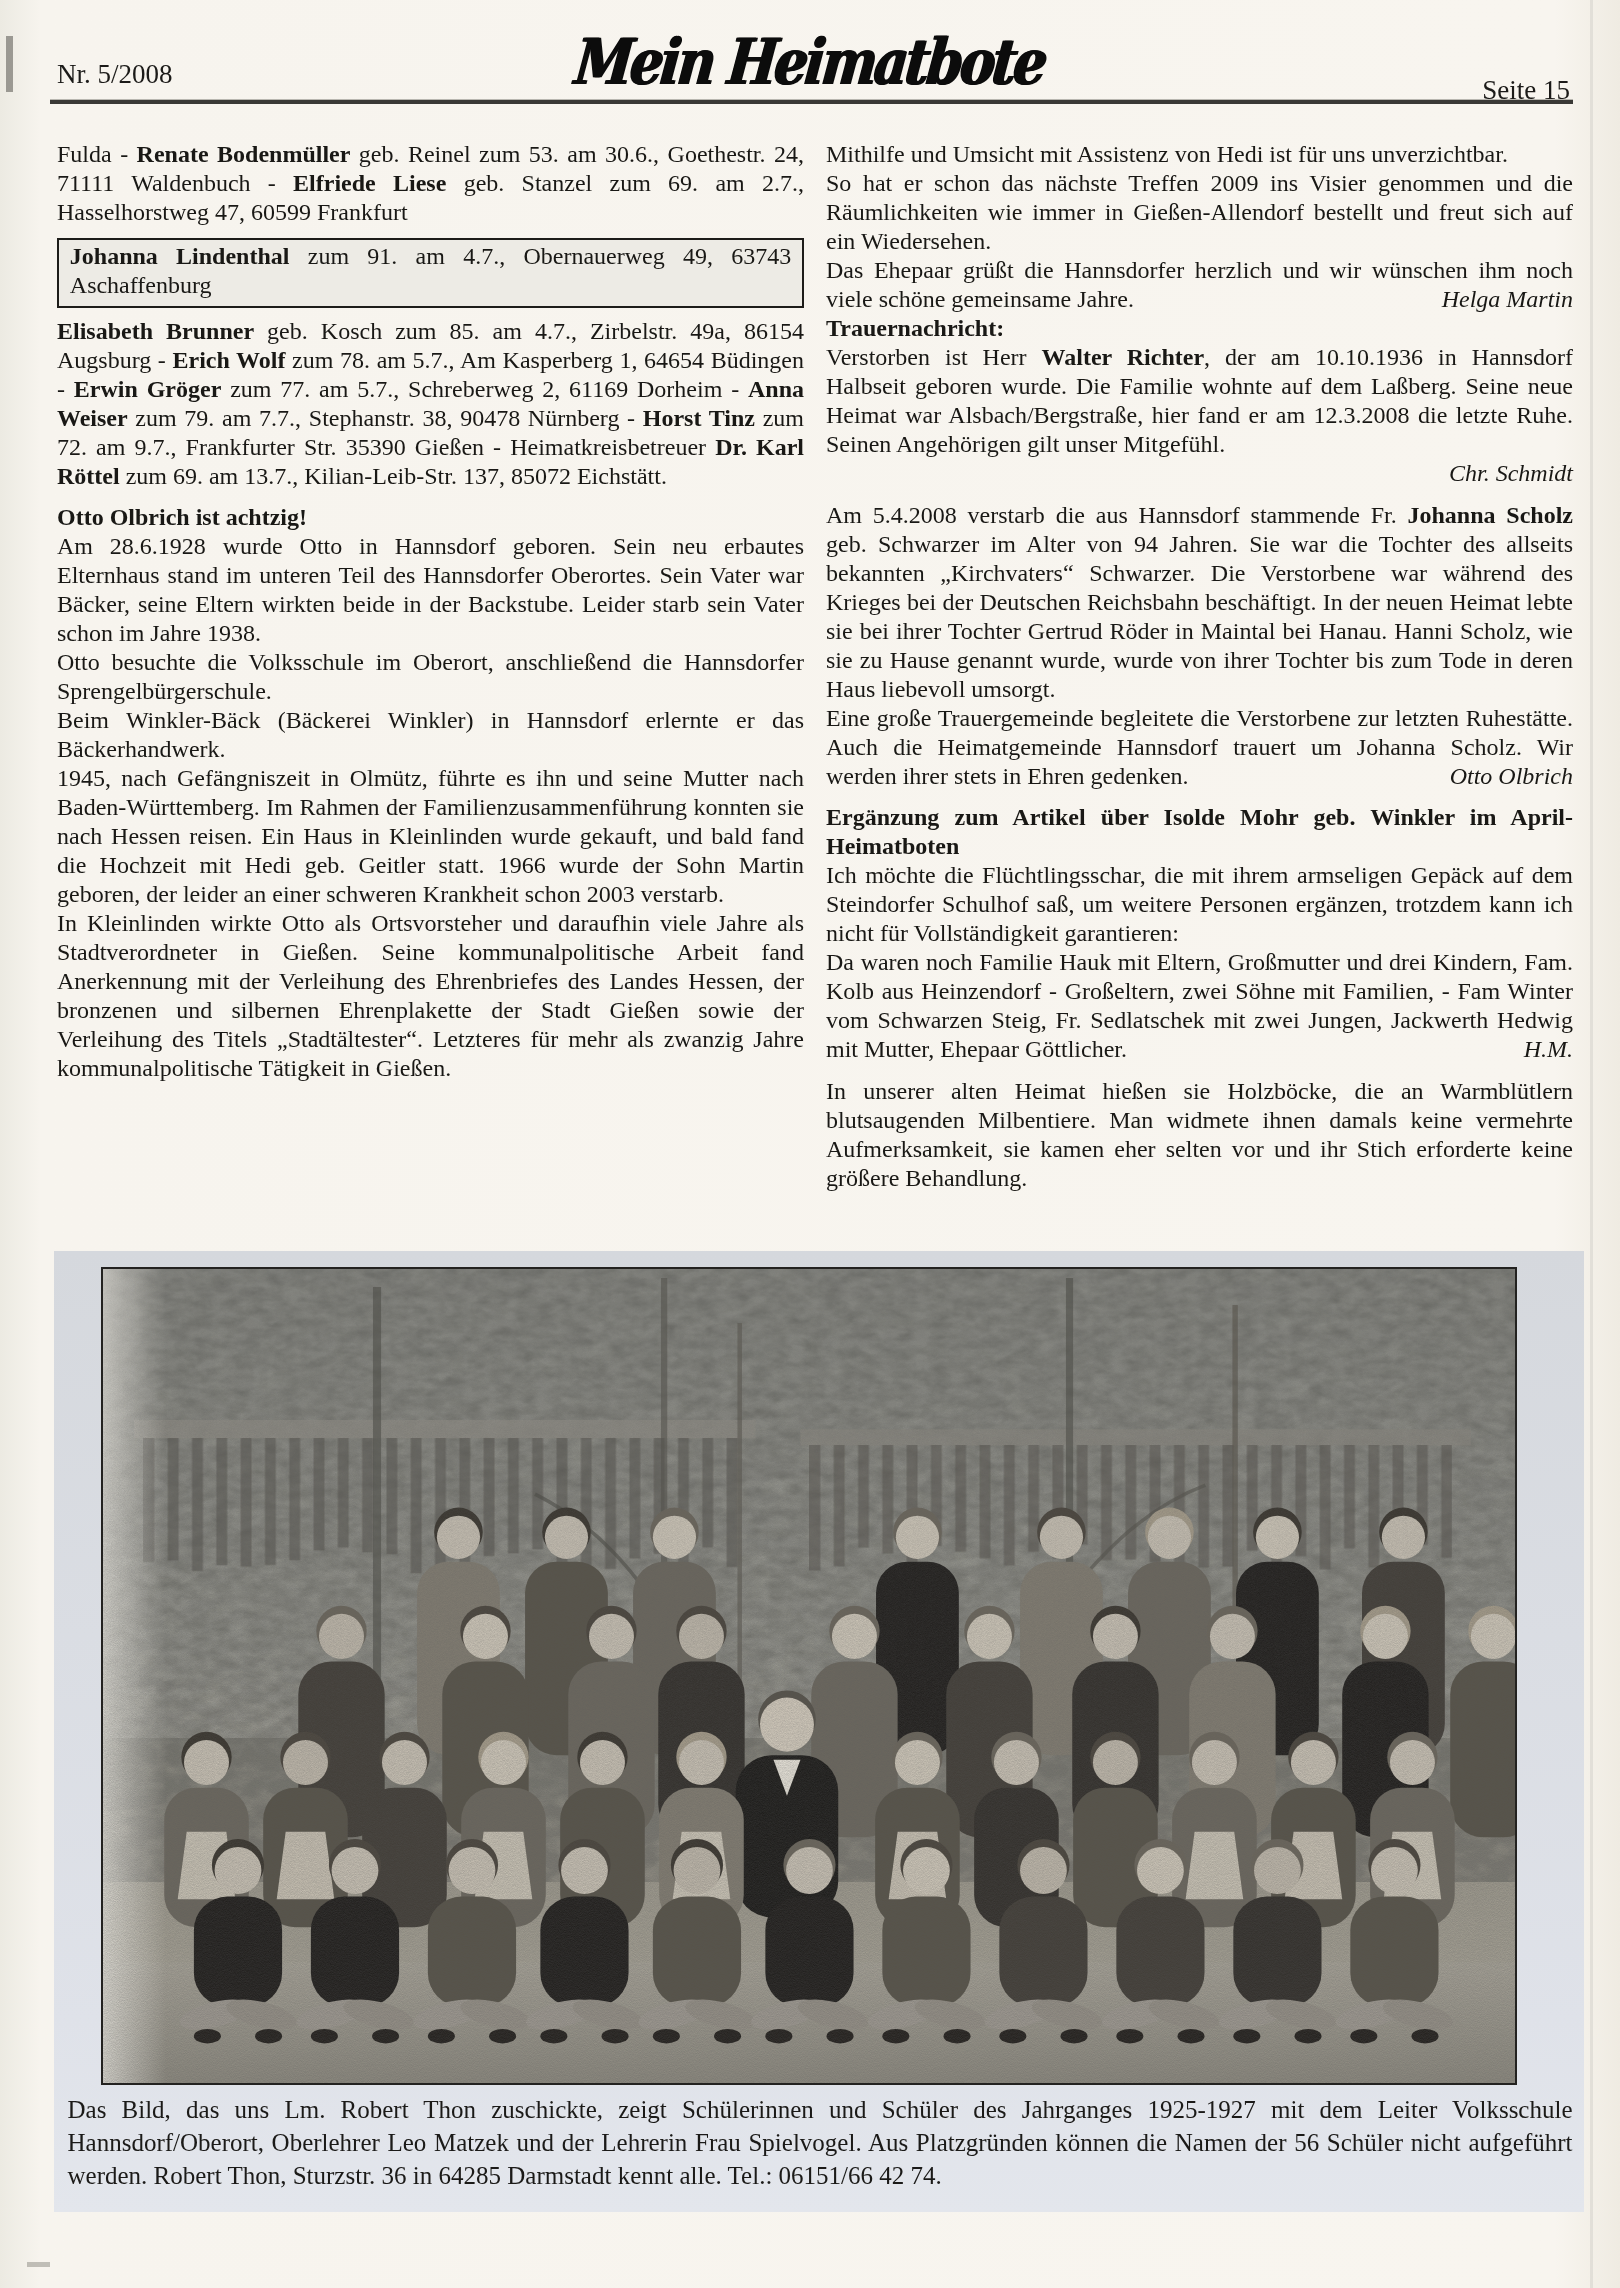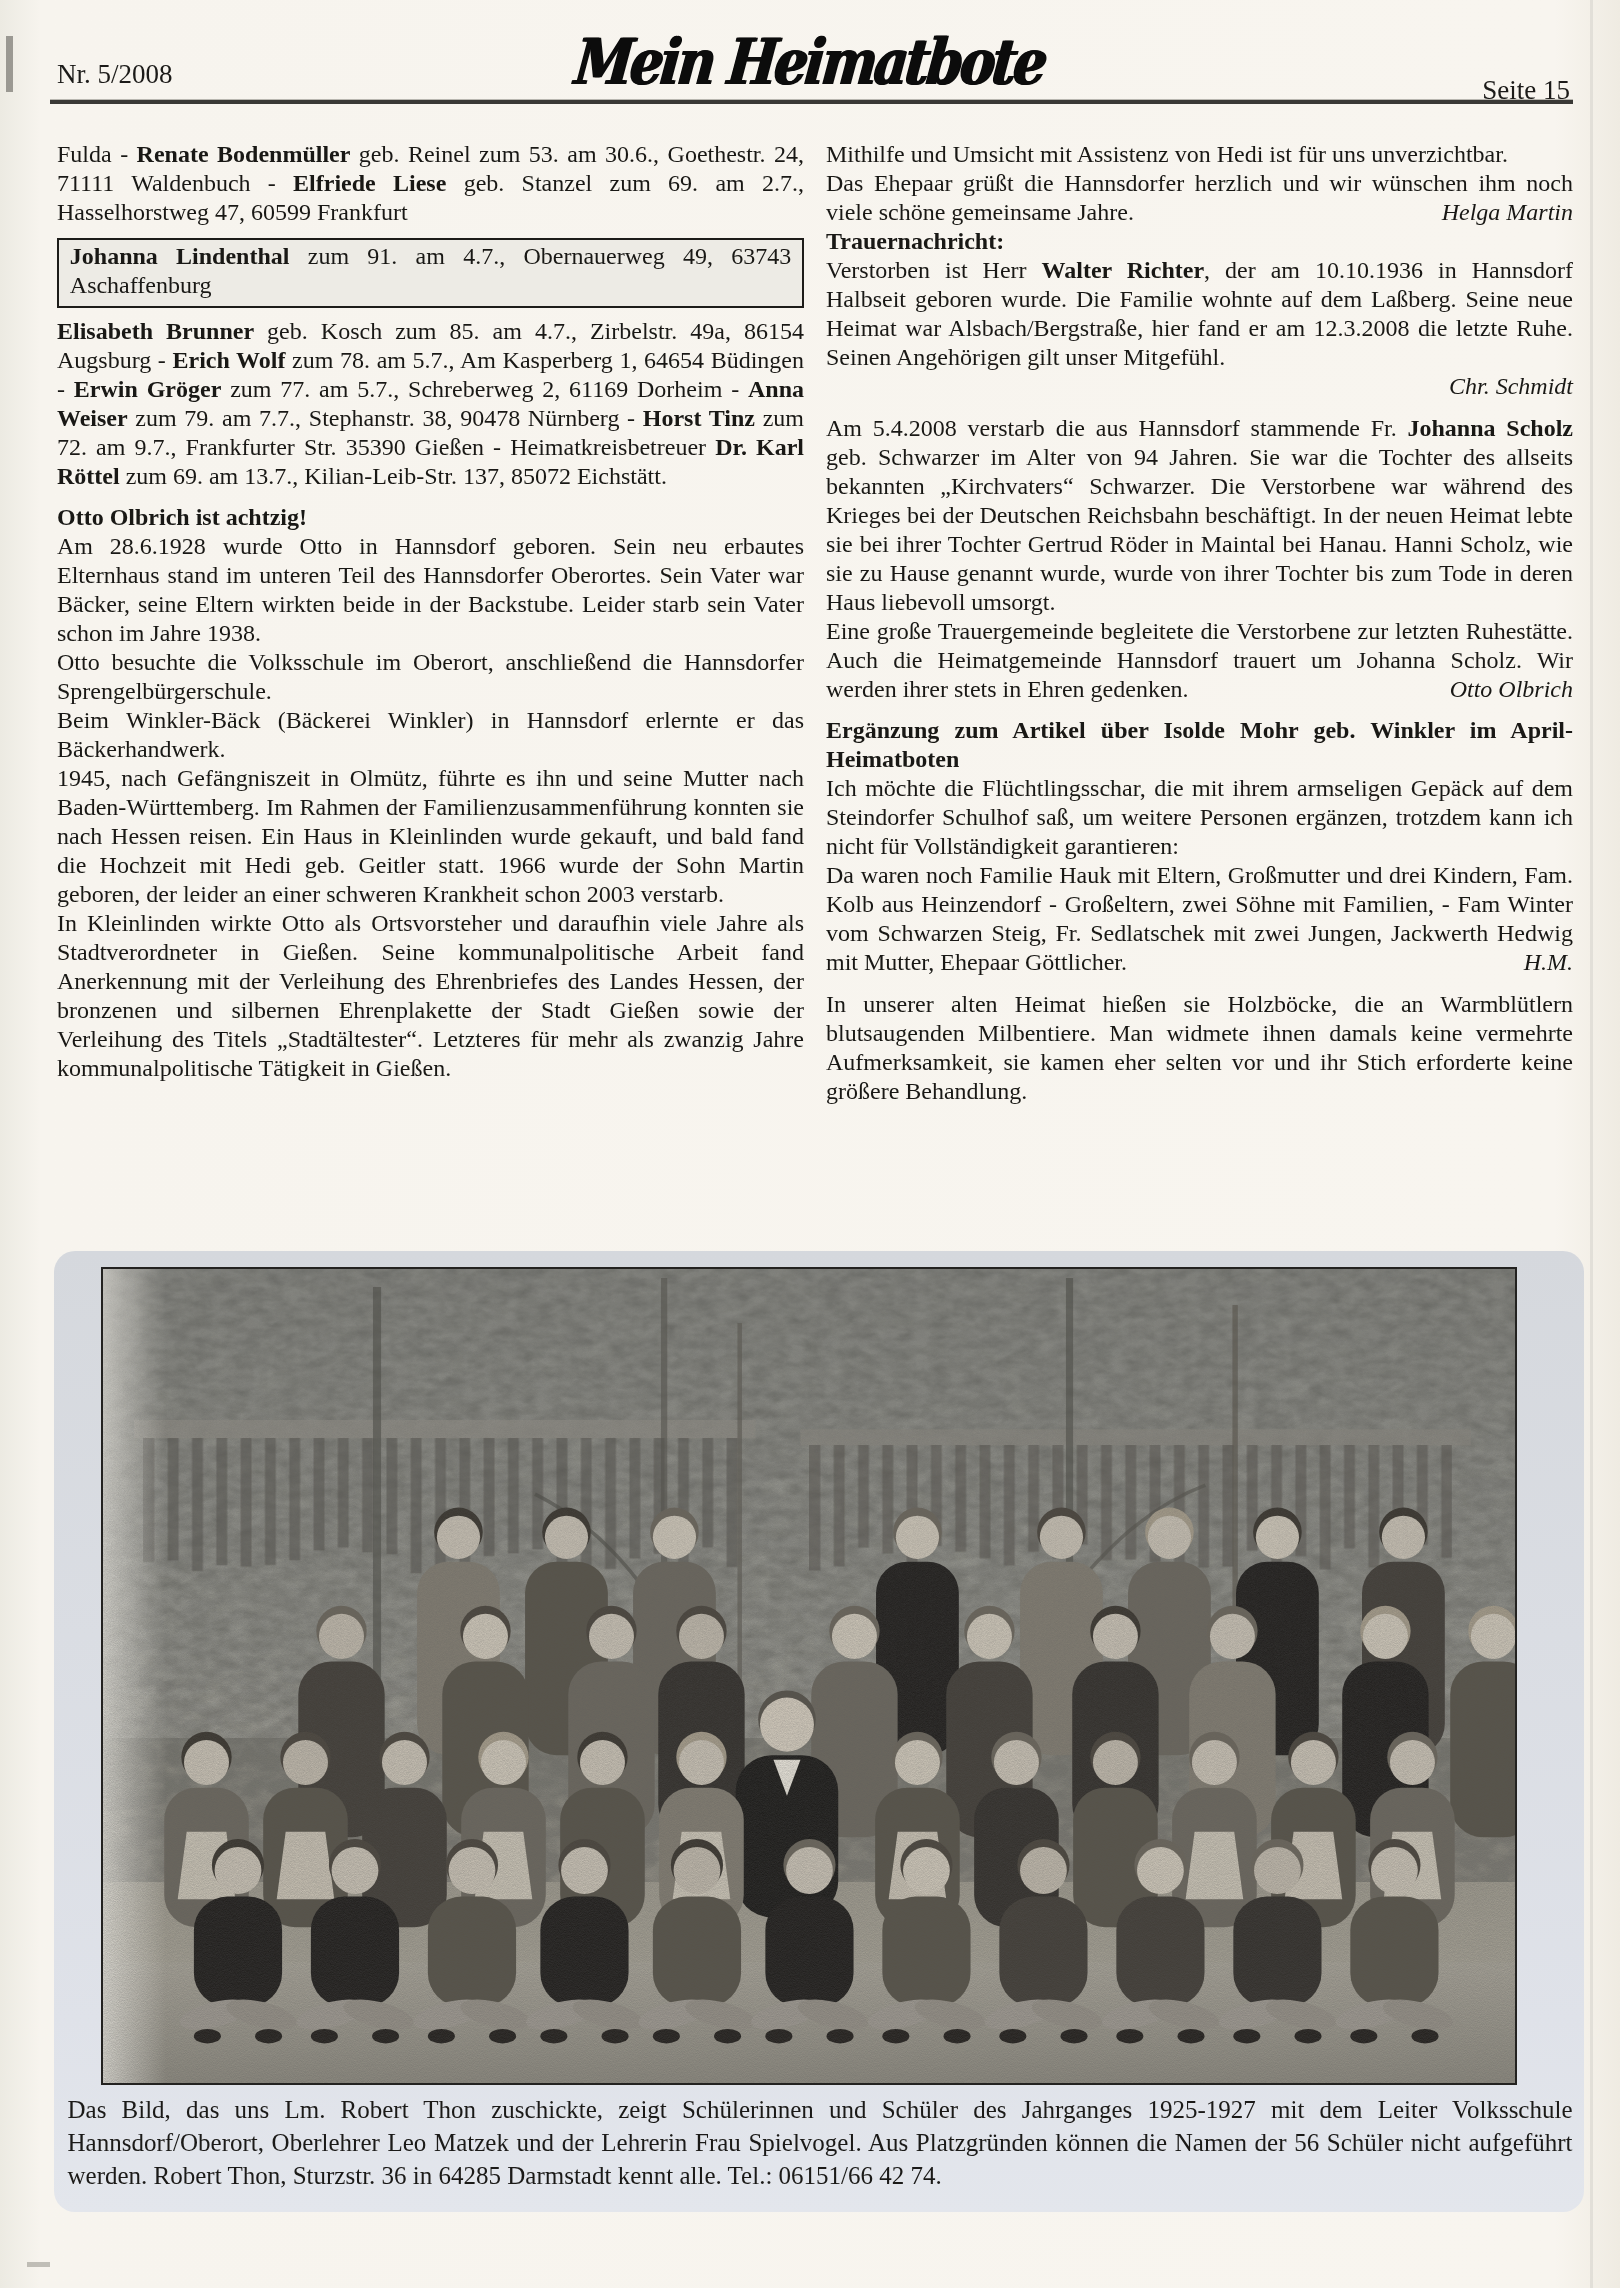--- a/index.html
+++ b/index.html
@@ -24,21 +24,21 @@
   .bt{margin:0;font-size:24px;line-height:29px;text-align:justify;color:#191815;}
   .head{font-weight:bold;}
   .sp{margin-top:12.6px;}
   .ar{text-align:right;}
   .bd{font-weight:bold;margin-top:48px;}
   .it{font-style:italic;}
   .sig{float:right;font-style:italic;}
   .bbox{border:2.7px solid #1d1c19;background:#edebe5;padding:2.7px 10.8px 5.4px;margin:10.8px 0 9px;}
   
   .photo-band{position:absolute;left:54px;top:1251px;width:1530px;height:961px;
-              background:linear-gradient(#d5d8dd,#dfe2e9 80%,#e3e6ec);border-radius:21px;}
+              background:linear-gradient(#d5d8dd,#dfe2e9 80%,#e3e6ec);}
   .photo-frame{position:absolute;left:47px;top:16px;width:1412px;height:814px;
                border:2.7px solid #232220;background:#8c8d87;}
   .photo-frame svg{display:block;width:100%;height:100%;}
   .caption{position:absolute;left:13.5px;top:842px;width:1505px;margin:0;
            font-size:25px;line-height:33px;text-align:justify;color:#1b1a18;}
   
   .mark-left{position:absolute;left:6.3px;top:36px;width:7.2px;height:56px;background:#55544f;opacity:.55;}
   .mark-corner{position:absolute;left:27px;top:2262px;width:23.4px;height:4.5px;background:#8a8880;opacity:.5;}
   .edge-shadow{position:absolute;right:27px;top:0;width:2.7px;height:2288px;background:rgba(110,110,105,.12);}
 </style>
@@ -60,20 +60,21 @@
       <p class="bt"><span class="bd">Elisabeth Brunner</span><span> geb. Kosch zum 85. am 4.7., Zirbelstr. 49a, 86154 Augsburg - </span><span class="bd">Erich Wolf</span><span> zum 78. am 5.7., Am Kasperberg 1, 64654 Büdingen - </span><span class="bd">Erwin Gröger</span><span> zum 77. am 5.7., Schreberweg 2, 61169 Dorheim - </span><span class="bd">Anna Weiser</span><span> zum 79. am 7.7., Stephanstr. 38, 90478 Nürnberg - </span><span class="bd">Horst Tinz</span><span> zum 72. am 9.7., Frankfurter Str. 35390 Gießen - Heimatkreisbetreuer </span><span class="bd">Dr. Karl Röttel</span><span> zum 69. am 13.7., Kilian-Leib-Str. 137, 85072 Eichstätt.</span></p>
       <p class="bt head sp">Otto Olbrich ist achtzig!</p>
       <p class="bt">Am 28.6.1928 wurde Otto in Hannsdorf geboren. Sein neu erbautes Elternhaus stand im unteren Teil des Hannsdorfer Oberortes. Sein Vater war Bäcker, seine Eltern wirkten beide in der Backstube. Leider starb sein Vater schon im Jahre 1938.</p>
       <p class="bt">Otto besuchte die Volksschule im Oberort, anschließend die Hannsdorfer Sprengelbürgerschule.</p>
       <p class="bt">Beim Winkler-Bäck (Bäckerei Winkler) in Hannsdorf erlernte er das Bäckerhandwerk.</p>
       <p class="bt">1945, nach Gefängniszeit in Olmütz, führte es ihn und seine Mutter nach Baden-Württemberg. Im Rahmen der Familienzusammenführung konnten sie nach Hessen reisen. Ein Haus in Kleinlinden wurde gekauft, und bald fand die Hochzeit mit Hedi geb. Geitler statt. 1966 wurde der Sohn Martin geboren, der leider an einer schweren Krankheit schon 2003 verstarb.</p>
       <p class="bt">In Kleinlinden wirkte Otto als Ortsvorsteher und daraufhin viele Jahre als Stadtverordneter in Gießen. Seine kommunalpolitische Arbeit fand Anerkennung mit der Verleihung des Ehrenbriefes des Landes Hessen, der bronzenen und silbernen Ehrenplakette der Stadt Gießen sowie der Verleihung des Titels „Stadtältester“. Letzteres für mehr als zwanzig Jahre kommunalpolitische Tätigkeit in Gießen.</p>
     </div>
   <div class="col right">
       <p class="bt">Mithilfe und Umsicht mit Assistenz von Hedi ist für uns unverzichtbar.</p>
+      <p class="bt">So hat er schon das nächste Treffen 2009 ins Visier genommen und die Räumlichkeiten wie immer in Gießen-Allendorf bestellt und freut sich auf ein Wiedersehen.</p>
       <p class="bt">Das Ehepaar grüßt die Hannsdorfer herzlich und wir wünschen ihm noch viele schöne gemeinsame Jahre.<span class="sig">Helga Martin</span></p>
       <p class="bt head">Trauernachricht:</p>
       <p class="bt">Verstorben ist Herr <span class="bd">Walter Richter</span><span>, der am 10.10.1936 in Hannsdorf Halbseit geboren wurde. Die Familie wohnte auf dem Laßberg. Seine neue Heimat war Alsbach/Bergstraße, hier fand er am 12.3.2008 die letzte Ruhe. Seinen Angehörigen gilt unser Mitgefühl.</span></p>
       <p class="bt ar"><span class="it">Chr. Schmidt</span></p>
       <p class="bt sp">Am 5.4.2008 verstarb die aus Hannsdorf stammende Fr. <span class="bd">Johanna Scholz</span><span> geb. Schwarzer im Alter von 94 Jahren. Sie war die Tochter des allseits bekannten „Kirchvaters“ Schwarzer. Die Verstorbene war während des Krieges bei der Deutschen Reichsbahn beschäftigt. In der neuen Heimat lebte sie bei ihrer Tochter Gertrud Röder in Maintal bei Hanau. Hanni Scholz, wie sie zu Hause genannt wurde, wurde von ihrer Tochter bis zum Tode in deren Haus liebevoll umsorgt.</span></p>
       <p class="bt">Eine große Trauergemeinde begleitete die Verstorbene zur letzten Ruhestätte. Auch die Heimatgemeinde Hannsdorf trauert um Johanna Scholz. Wir werden ihrer stets in Ehren gedenken.<span class="sig">Otto Olbrich</span></p>
       <p class="bt head sp">Ergänzung zum Artikel über Isolde Mohr geb. Winkler im April-Heimatboten</p>
       <p class="bt">Ich möchte die Flüchtlingsschar, die mit ihrem armseligen Gepäck auf dem Steindorfer Schulhof saß, um weitere Personen ergänzen, trotzdem kann ich nicht für Vollständigkeit garantieren:</p>
       <p class="bt">Da waren noch Familie Hauk mit Eltern, Großmutter und drei Kindern, Fam. Kolb aus Heinzendorf - Großeltern, zwei Söhne mit Familien, - Fam Winter vom Schwarzen Steig, Fr. Sedlatschek mit zwei Jungen, Jackwerth Hedwig mit Mutter, Ehepaar Göttlicher.<span class="sig">H.M.</span></p>
       <p class="bt sp">In unserer alten Heimat hießen sie Holzböcke, die an Warmblütlern blutsaugenden Milbentiere. Man widmete ihnen damals keine vermehrte Aufmerksamkeit, sie kamen eher selten vor und ihr Stich erforderte keine größere Behandlung.</p>

